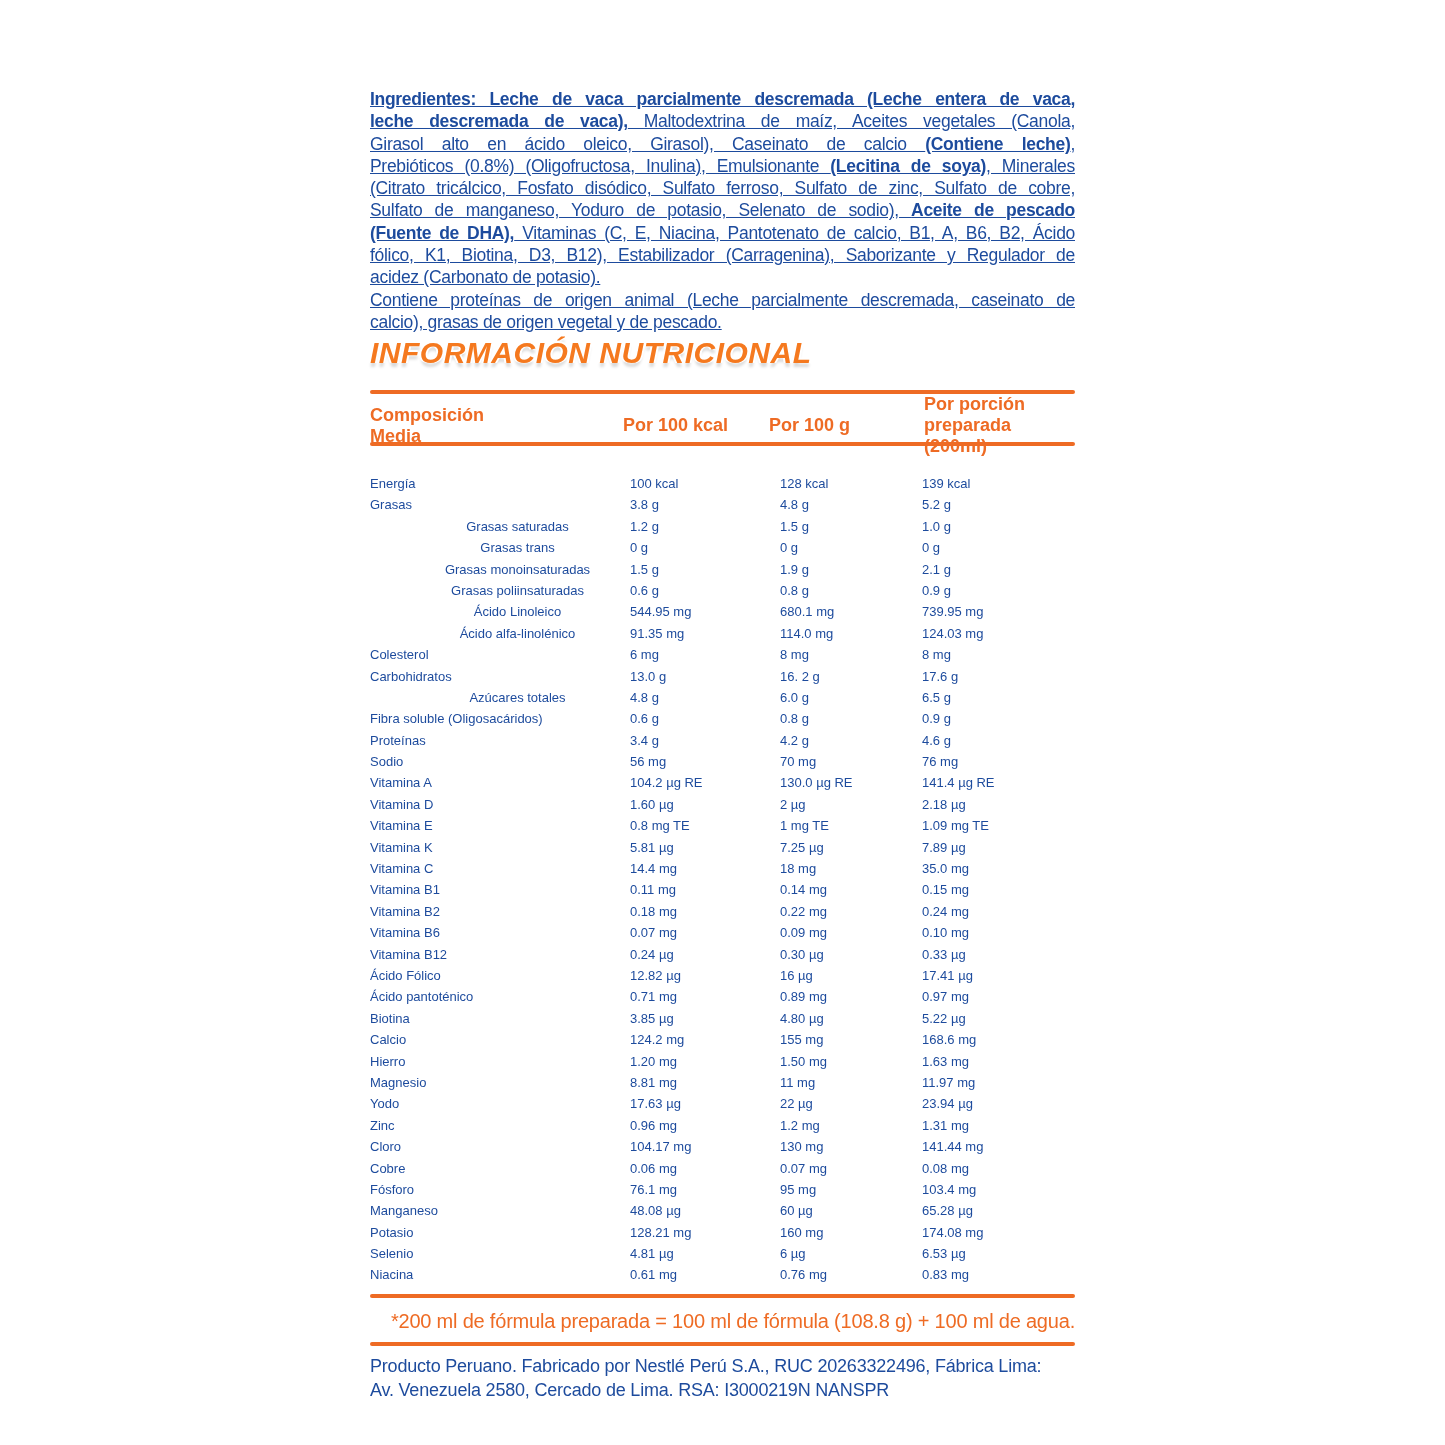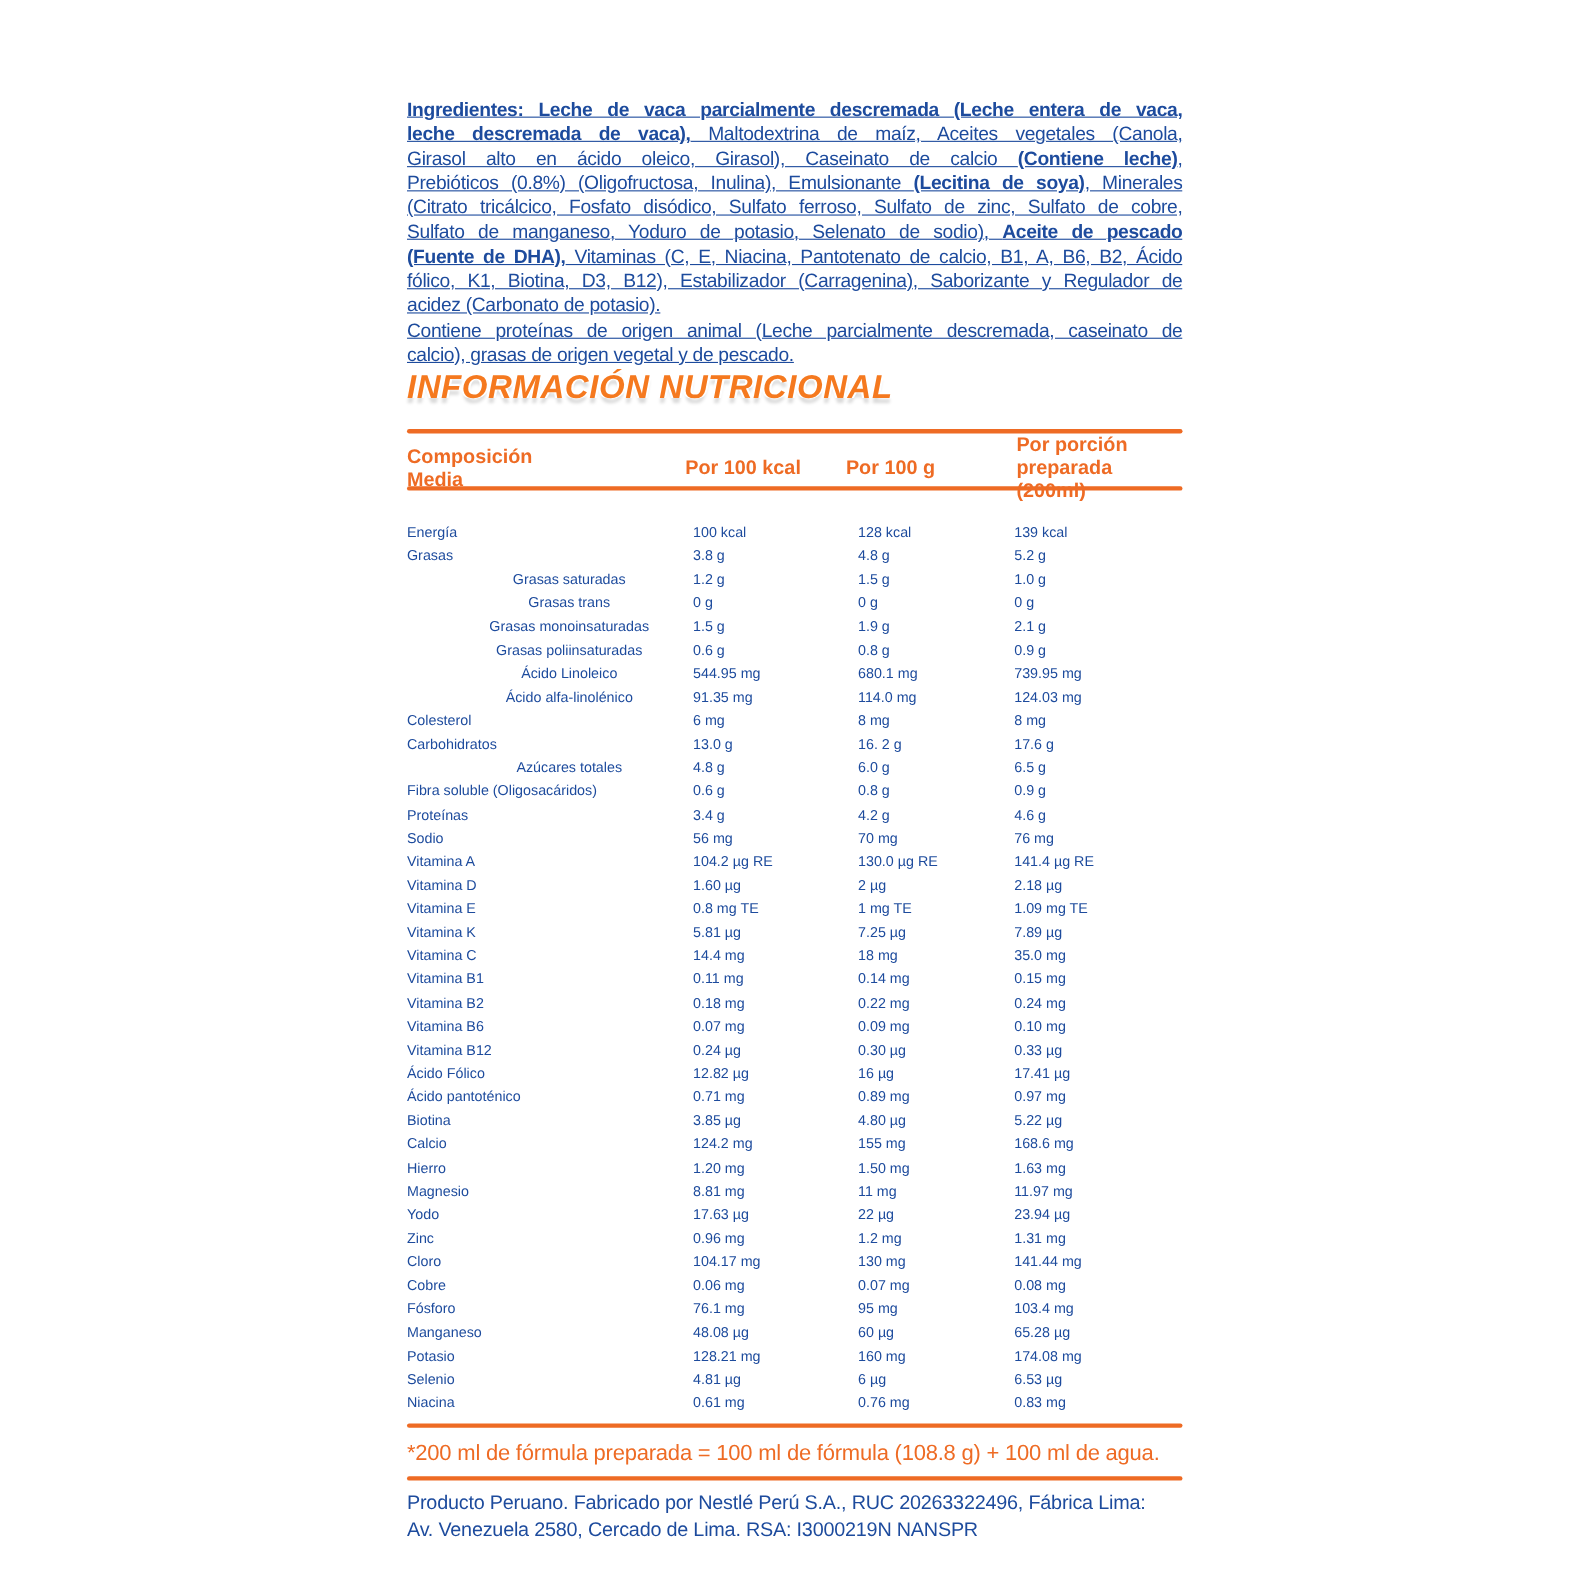--- a/index.html
+++ b/index.html
@@ -34,21 +34,21 @@
   .thead .hc4{max-width:175px;margin-left:24px;}
 
   
   .tbody{position:absolute;top:385px;left:0;width:705px;font-size:13px;color:var(--blue,#1d4b9d);}
   .trow{display:grid;grid-template-columns:260px 150px 142px 153px;height:21.4px;line-height:21.4px;}
   .trow .cell{overflow:hidden;white-space:nowrap;}
   .trow .lbl.ind{padding-left:35px;text-align:center;}
 
   
   .footnote{position:absolute;top:1214px;left:0;width:705px;
-    color:var(--orange,#ee6b24);font-size:20px;line-height:38px;letter-spacing:-0.2px;}
+    color:var(--orange,#ee6b24);font-size:20px;line-height:38px;letter-spacing:-0.2px;text-align:right;}
 
   
   .footer{position:absolute;top:1266px;left:0;width:705px;
     font-size:18px;line-height:24px;letter-spacing:-0.2px;color:var(--blue,#1d4b9d);}
 </style>
 </head>
 <body style="--blue: #1d4b9d; --orange: #ee6b24; --title-orange: #f5791f; --title-shadow: #d9d9d9;">
 
 <div class="sheet">
 

